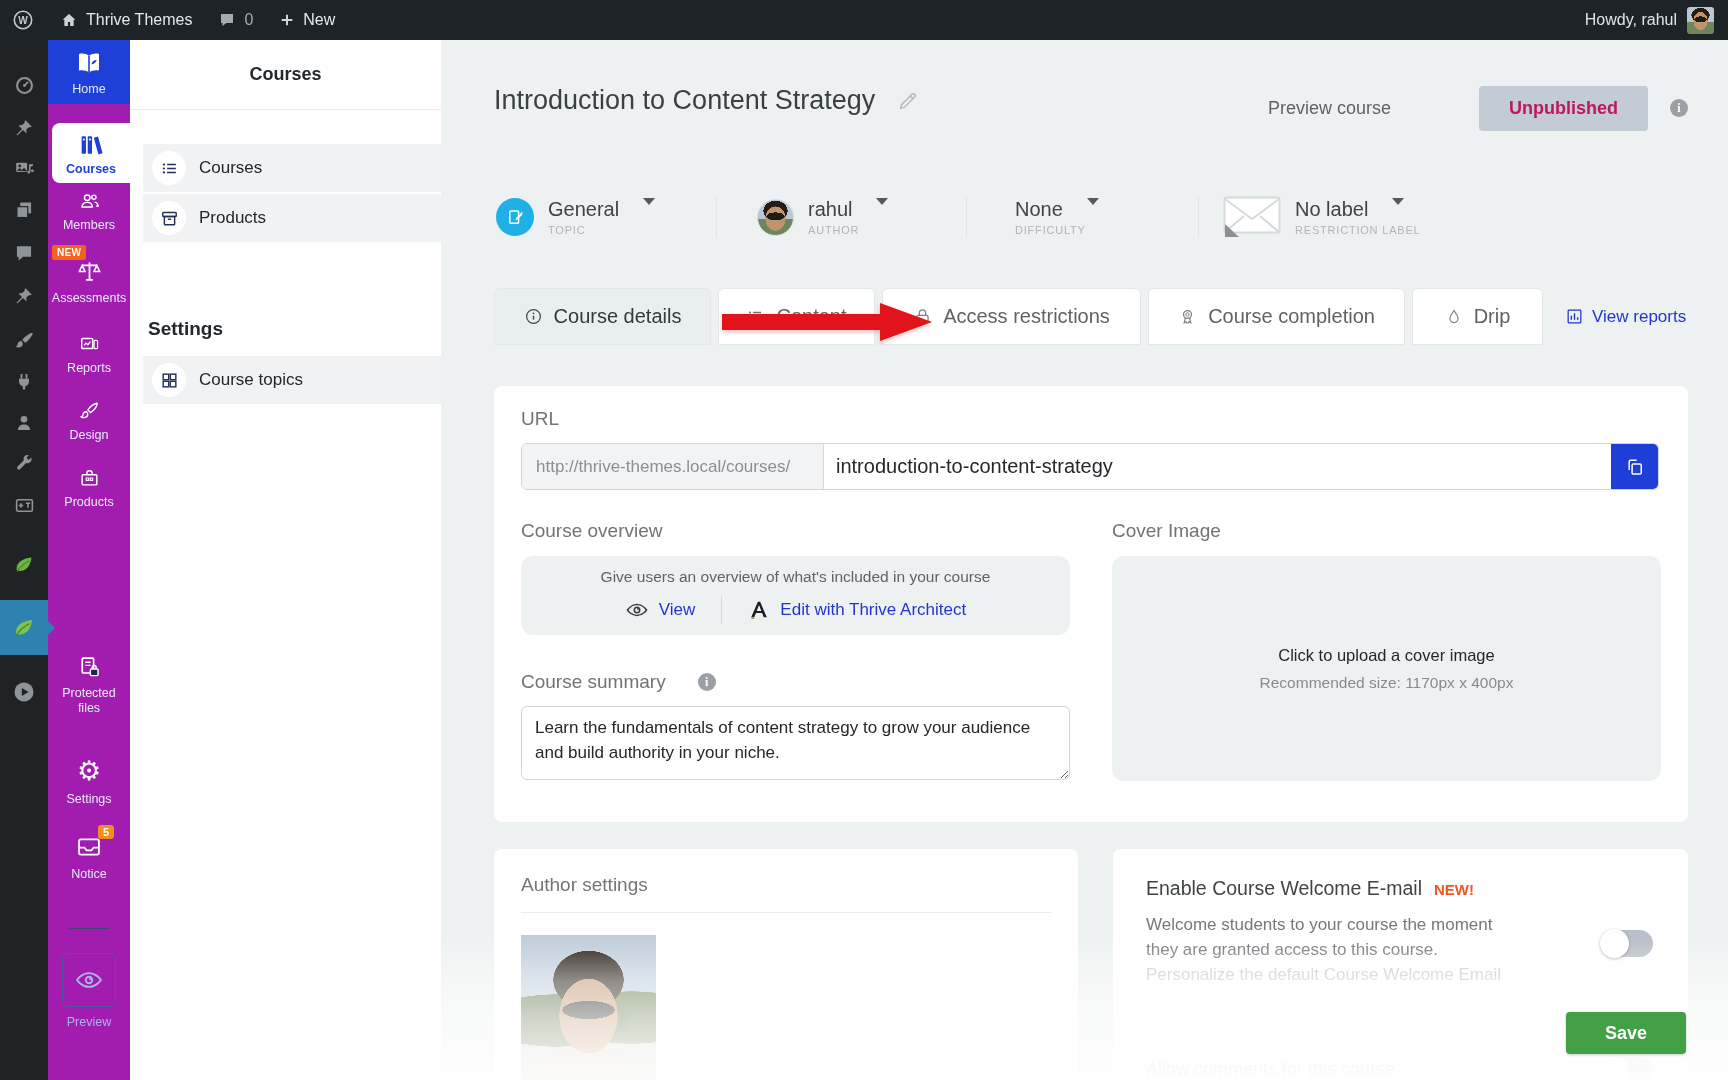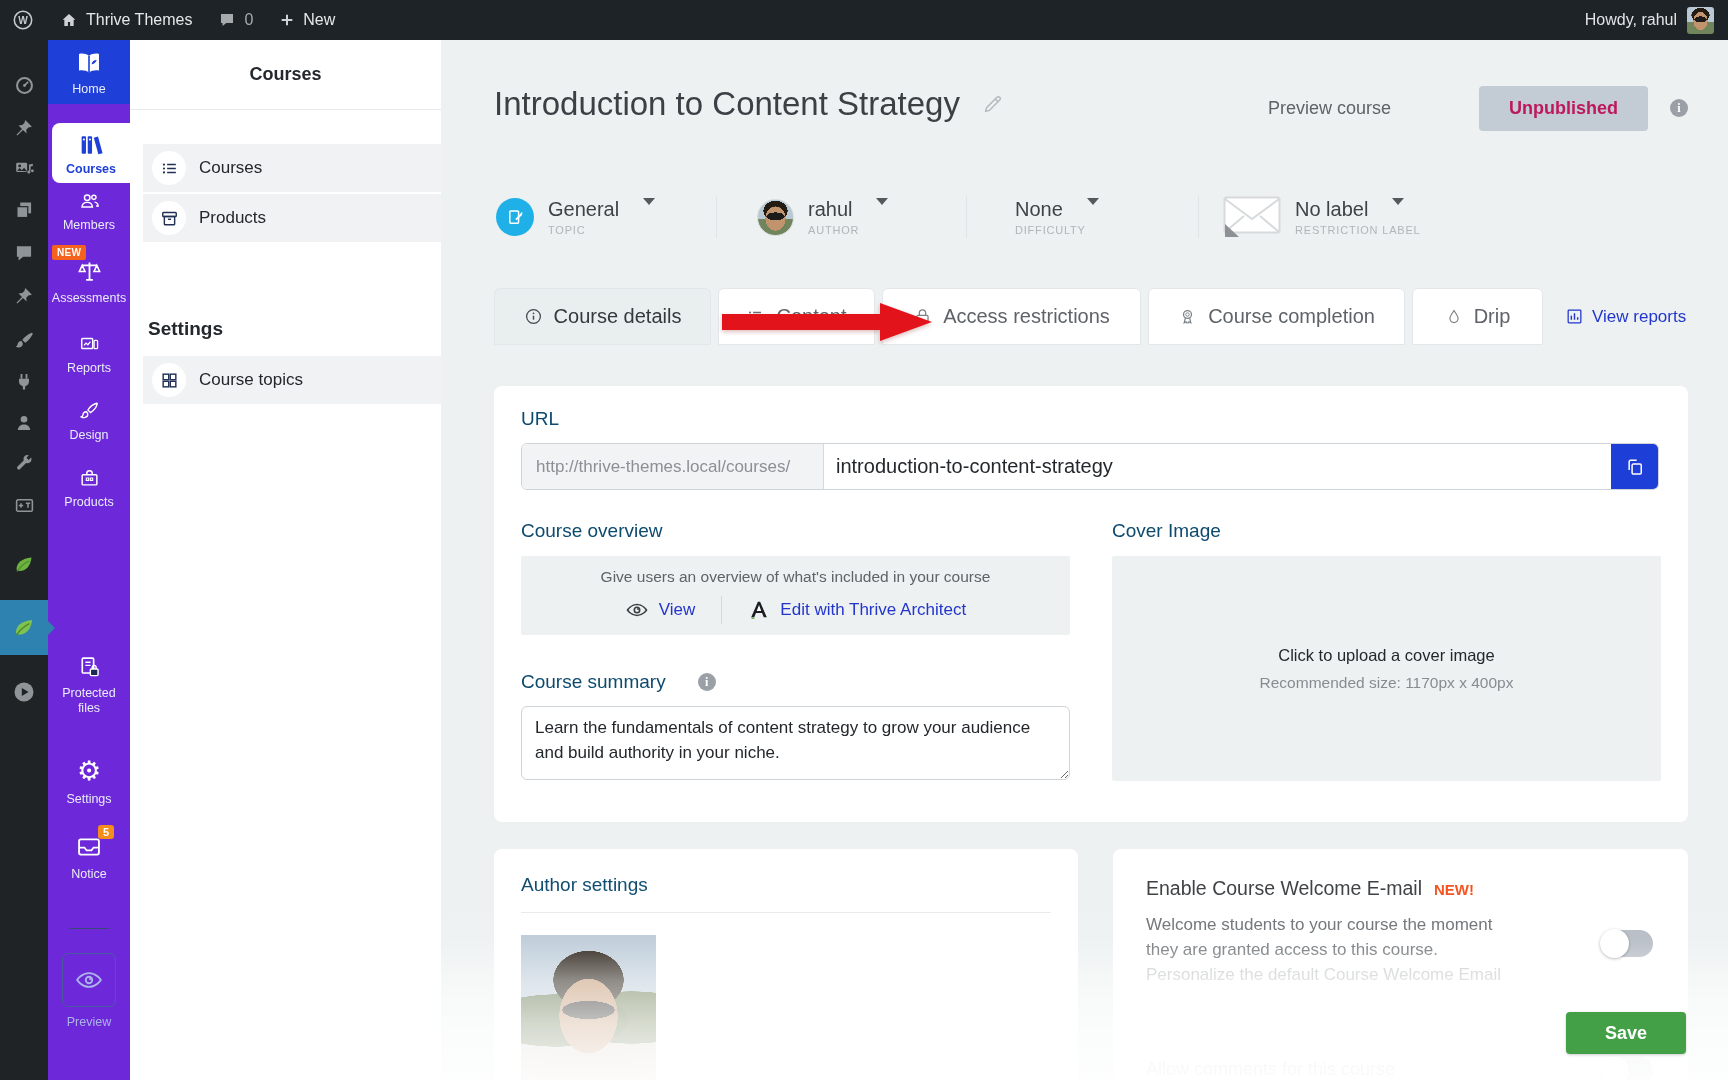--- a/index.html
+++ b/index.html
@@ -26,21 +26,21 @@
     background:#1f2326; z-index:55; }
   .rail .ric { position:absolute; left:0; width:48px; display:flex; justify-content:center; cursor:pointer; }
   .rail svg { display:block; }
   .leaf-active-box { position:absolute; left:0; top:560px; width:48px; height:55px;
     background:#2e82af; display:flex; align-items:center; justify-content:center; cursor:pointer; }
   .leaf-active-box::after { content:""; position:absolute; right:-7px; top:50%;
     margin-top:-7px; border:7px solid transparent; border-left-color:#2e82af; border-right:none; }
 
   
   .tsb { position:absolute; left:48px; top:40px; width:82px; height:1040px;
-    background:#6d28d9; z-index:54; color:#e9ecf7; }
+    background:#a21caf; z-index:54; color:#e9ecf7; }
   .tsb-item { position:absolute; left:0; width:82px; display:flex; flex-direction:column;
     align-items:center; gap:6px; font-size:12.5px; cursor:pointer; text-align:center; }
   .tsb-home { top:0; height:64px; background:#1e40d8; justify-content:center; gap:4px; }
   .tsb-courses { top:83px; height:60px; background:#ffffff; color:#1e40d8; font-weight:bold;
     border-radius:8px 0 0 8px; margin-left:4px; width:78px; justify-content:center; gap:3px; }
   .badge-new { position:absolute; top:-13px; left:4px; background:#f4621d; color:#fff;
     font-size:10px; font-weight:bold; padding:2px 5px; border-radius:2px; letter-spacing:.3px; }
   .badge-count { position:absolute; top:-8px; right:16px; background:#f48c1e; color:#fff;
     font-size:11px; font-weight:bold; padding:1px 5px; border-radius:3px; }
   .tsb-divider { position:absolute; top:888px; left:21px; width:40px; height:1px; background:#3a4878; }
@@ -58,21 +58,21 @@
   .pitem .pic { width:34px; height:34px; border-radius:50%; background:#fff;
     display:flex; align-items:center; justify-content:center; }
   .pitems { margin-top:34px; }
   .panel-settings { margin:76px 0 16px 18px; font-size:19px; font-weight:bold; color:#23282d; }
 
   
   .main { position:absolute; left:441px; top:40px; width:1287px; height:1040px;
     background:#edf1f1; overflow:hidden; }
 
   .page-title-row { position:absolute; left:53px; top:45px; display:flex; align-items:center; gap:22px; }
-  .page-title { font-size:33px; color:#3b4045; }
+  .page-title { font-size:27px; color:#3b4045; }
   .hdr-right { position:absolute; top:45px; right:40px; height:46px; display:flex; align-items:center; }
   .preview-course { font-size:18px; color:#5f6368; cursor:pointer; }
   .btn-status { margin-left:88px; width:169px; height:45px; background:#c3ccd4; color:#be185d;
     font-weight:bold; font-size:18px; border:none; border-radius:4px; cursor:pointer; }
   .info-dot { margin-left:22px; width:18px; height:18px; border-radius:50%; background:#9aa0a6;
     color:#fff; font-size:12px; font-weight:bold; display:flex; align-items:center;
     justify-content:center; cursor:pointer; font-family:"Liberation Serif",serif; }
 
   .meta-row { position:absolute; left:55px; top:156px; display:flex; }
   .meta-seg { display:flex; align-items:center; gap:14px; border-right:1px solid #e2e5e7; }
@@ -100,33 +100,33 @@
   .view-reports { position:absolute; left:1124px; top:248px; height:57px; display:flex;
     align-items:center; gap:8px; color:#2236cc; font-size:17px; font-weight:500; cursor:pointer; }
   .red-arrow { position:absolute; left:281px; top:262px; z-index:20; filter:drop-shadow(0 2px 2px rgba(120,0,0,.25)); }
 
   
   .card { position:absolute; background:#fff; border-radius:8px; }
   .card1 { left:53px; top:346px; width:1194px; height:436px; padding:22px 27px; }
   .card2 { left:53px; top:809px; width:584px; height:300px; padding:25px 27px; }
   .card3 { left:672px; top:809px; width:575px; height:300px; padding:28px 33px; }
 
-  .sec-label { font-size:19px; color:#0c4a6e; }
+  .sec-label { font-size:19px; color:#737373; }
   .url-box { margin-top:13px; height:47px; border:1.5px solid #cfd4d8; border-radius:6px;
     background:#fff; display:flex; align-items:stretch; overflow:hidden; width:1138px; }
   .url-prefix { width:302px; background:#f2f3f4; border-right:1px solid #d7dadd;
     display:flex; align-items:center; padding-left:14px; color:#8a9096; font-size:17px; }
   .url-slug { flex:1; display:flex; align-items:center; padding-left:12px; font-size:20px;
     color:#24282c; cursor:text; }
   .url-copy { width:47px; background:#1e3ed8; display:flex; align-items:center;
     justify-content:center; cursor:pointer; border:none; }
 
   .cols { margin-top:30px; display:flex; gap:42px; }
   .col { width:549px; }
-  .graybox { background:#edf1f1; border-radius:2px; }
+  .graybox { background:#edf1f1; border-radius:12px; }
   .overview-box { margin-top:14px; height:79px; display:flex; flex-direction:column;
     align-items:center; justify-content:center; gap:10px; }
   .overview-hint { font-size:15.5px; color:#5f6368; }
   .overview-links { display:flex; align-items:center; gap:26px; }
   .blue-link { display:flex; align-items:center; gap:10px; color:#2236cc; font-size:17px;
     font-weight:500; cursor:pointer; }
   .vsep { width:1px; height:28px; background:#d6d9dc; }
   .summary-row { margin-top:36px; display:flex; align-items:center; gap:10px; }
   .summary-ta { margin-top:13px; width:549px; height:74px; border:1.5px solid #cfd4d8;
     border-radius:6px; padding:9px 13px; font-size:17px; line-height:1.45; color:#24282c;

